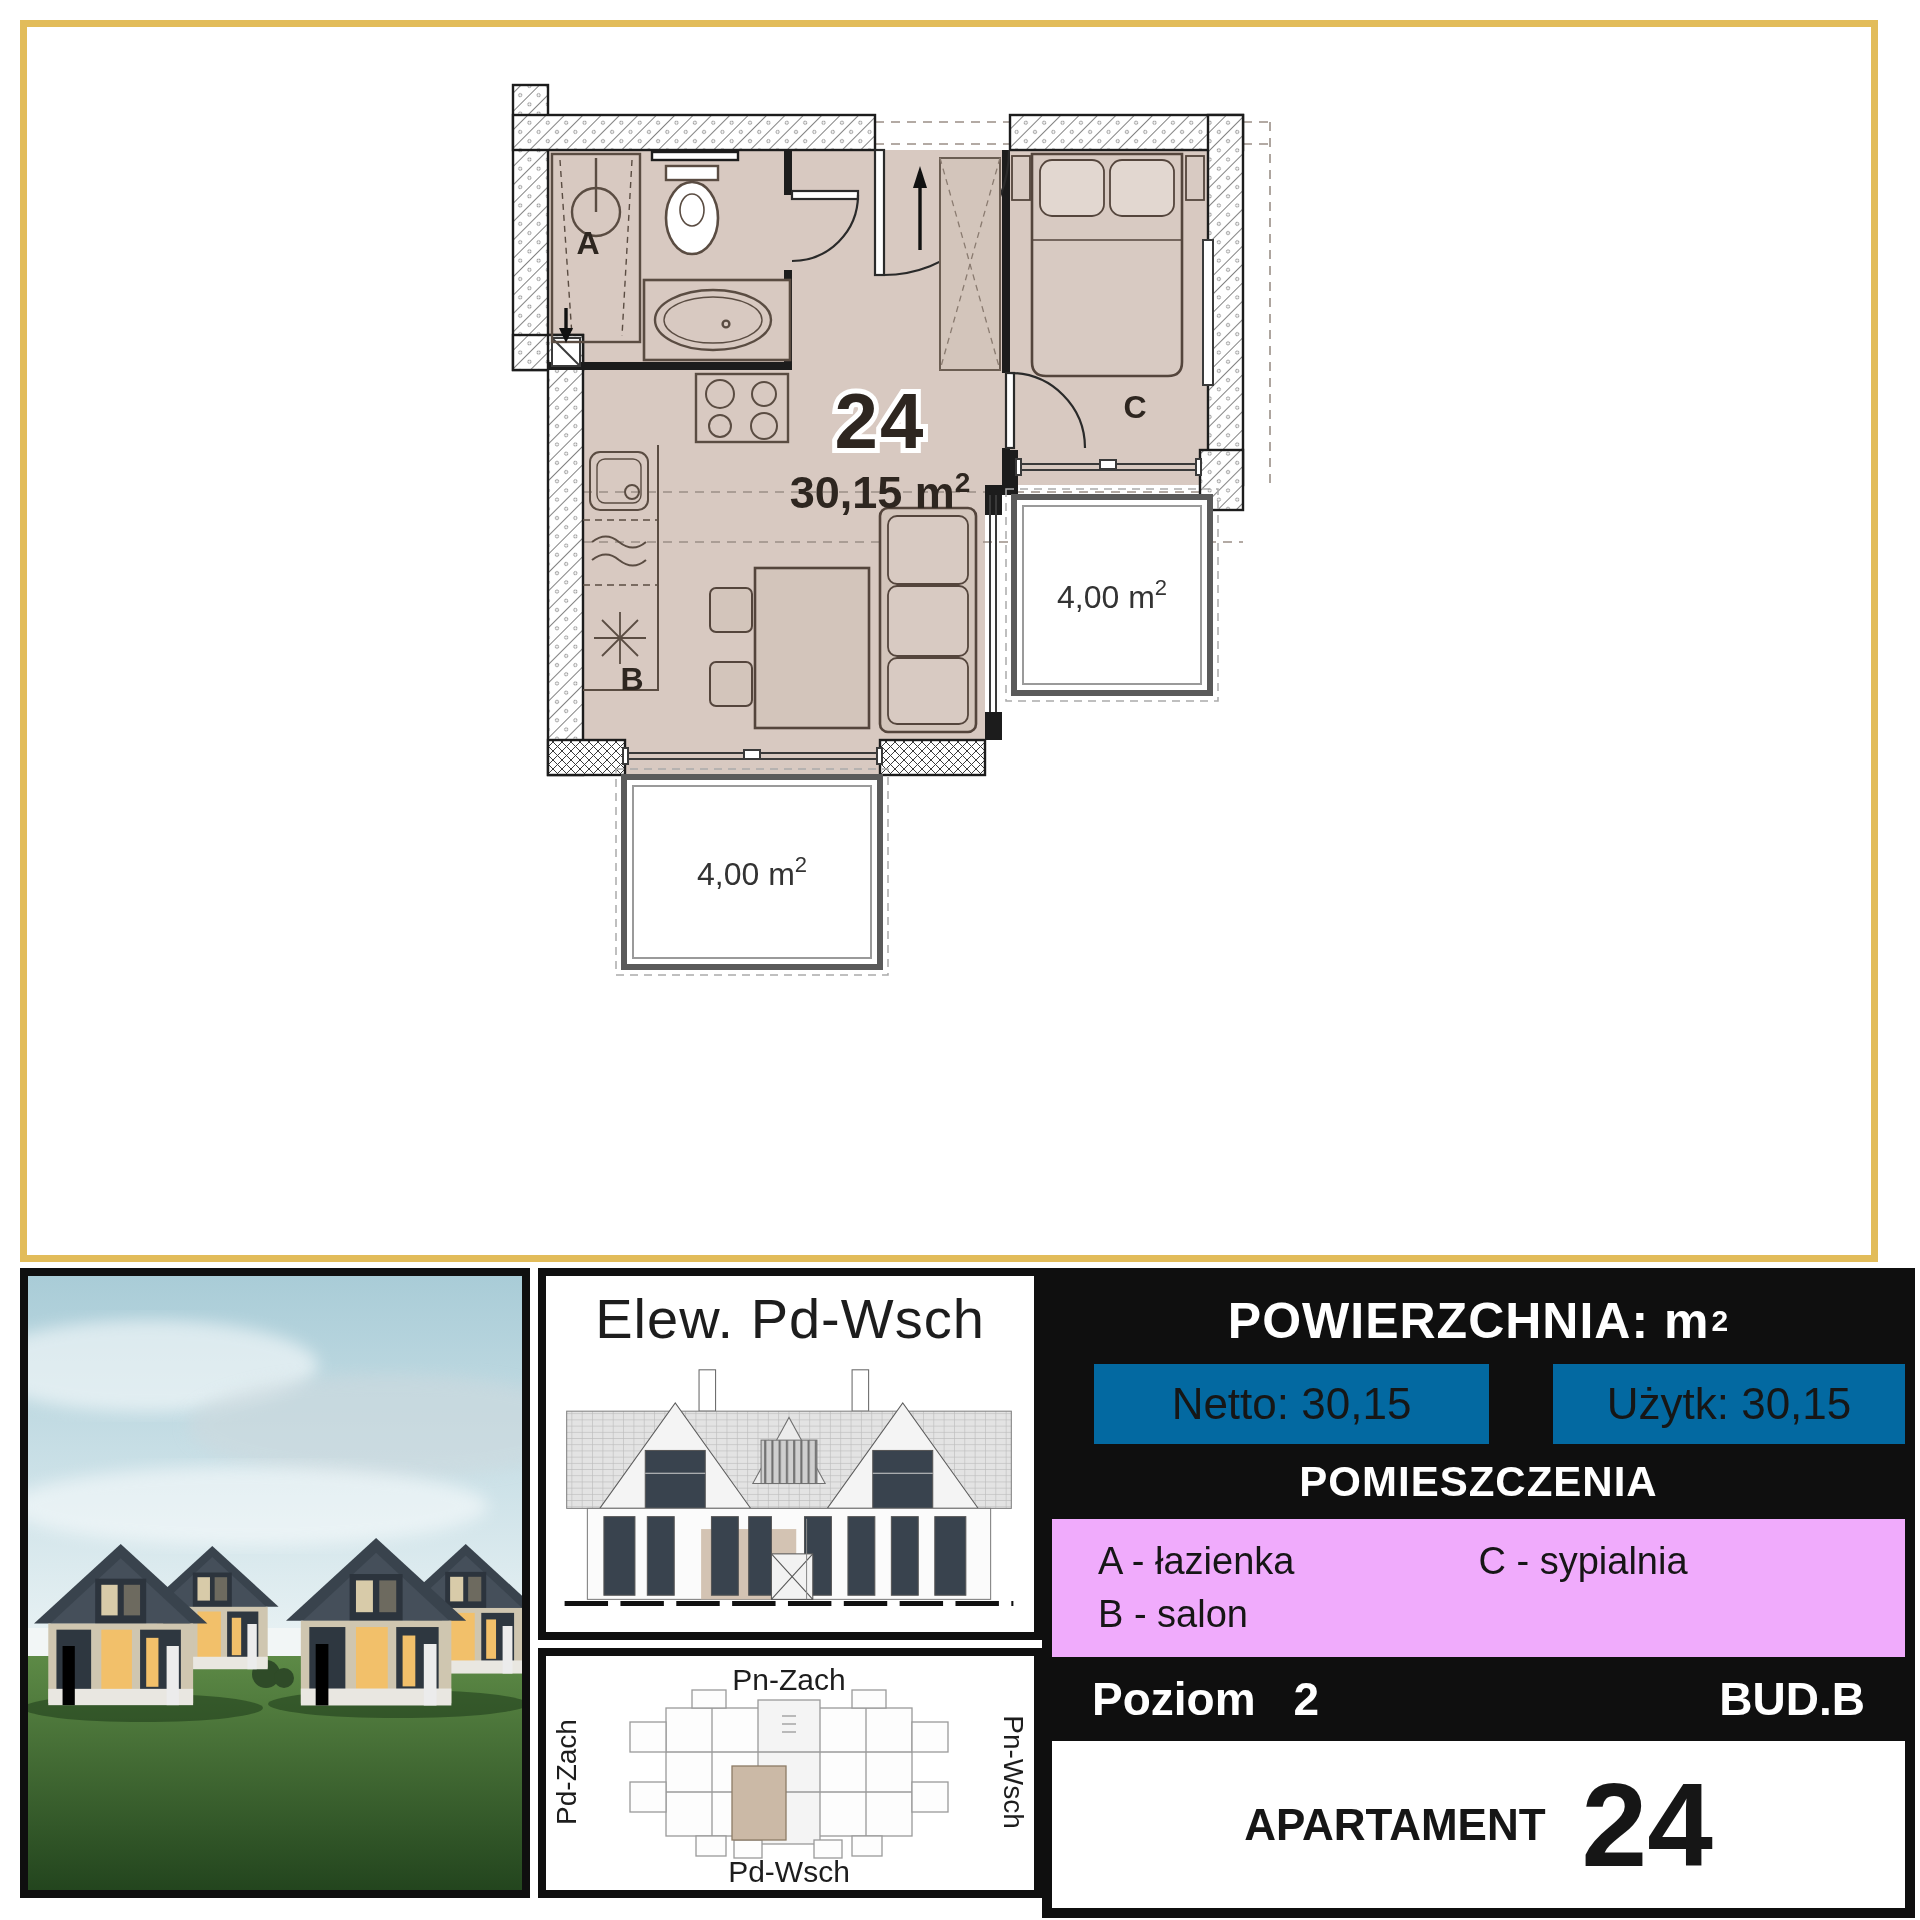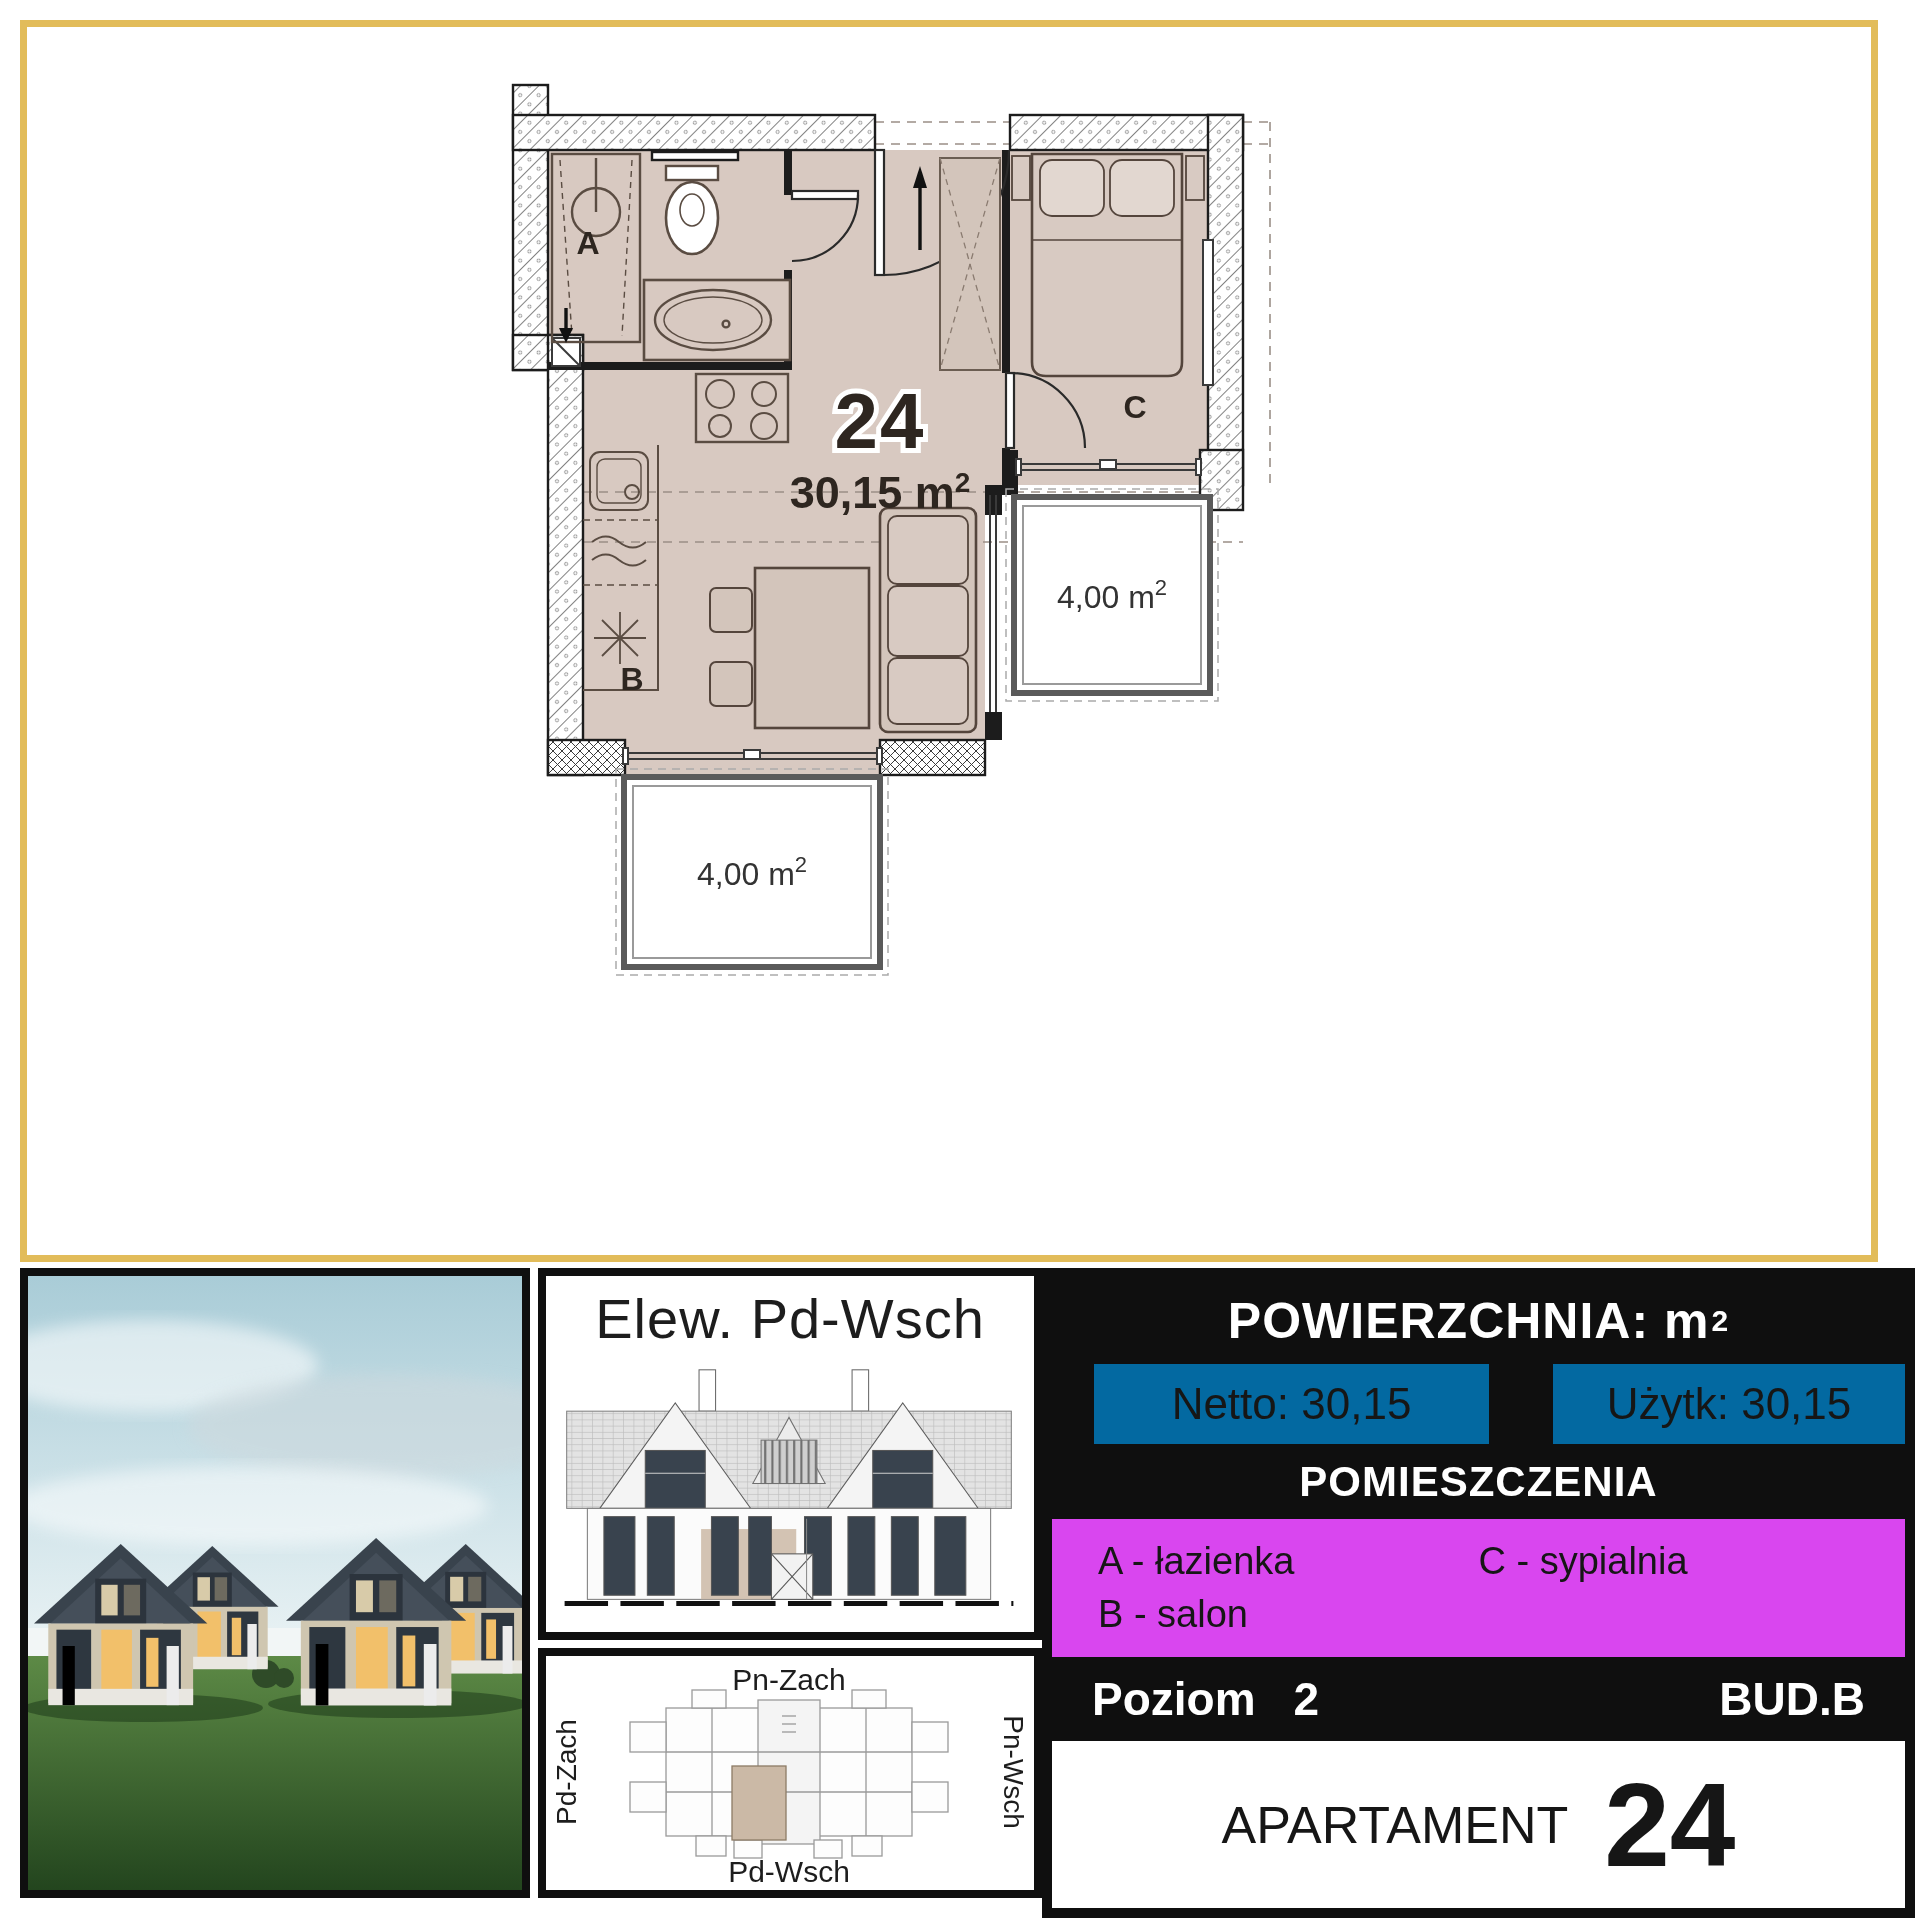--- a/index.html
+++ b/index.html
@@ -24,29 +24,29 @@
     color:#fff;font-size:50px;font-weight:700;letter-spacing:1px;}
   .ip-header sup{font-size:30px;margin-left:2px;}
   .ip-values{height:80px;display:flex;}
   .ip-cell{background:#0369a1;display:flex;align-items:center;justify-content:center;
     font-size:44px;color:#161616;margin-left:42px;}
   .ip-cell.netto{width:395px;font-weight:400;}
   .ip-divider{width:22px;background:#0f0f0f;}
   .ip-cell.uzytk{flex:1;font-weight:400;}
   .ip-rooms-header{height:75px;display:flex;align-items:center;justify-content:center;
     color:#fff;font-size:42px;font-weight:700;letter-spacing:1px;}
-  .ip-legend{height:138px;background:#d946ef;display:grid;
+  .ip-legend{height:138px;background:#f0abfc;display:grid;
     grid-template-columns:1fr 1fr;align-content:center;row-gap:10px;
     padding:0 46px;font-size:38px;color:#161616;}
   .ip-level{height:84px;display:flex;align-items:center;justify-content:space-between;
     color:#fff;font-size:46px;font-weight:700;padding:0 40px;}
   .ip-level .lv{display:flex;gap:38px;}
   .ip-apartment{flex:1;background:#fff;display:flex;align-items:center;
     justify-content:center;gap:36px;}
-  .ip-apartment .apt-word{font-size:52px;font-weight:400;color:#161616;}
+  .ip-apartment .apt-word{font-size:44px;font-weight:700;color:#161616;}
   .ip-apartment .apt-num{font-size:118px;font-weight:700;color:#161616;line-height:1;}
   svg text{font-family:"Liberation Sans", sans-serif;}
 </style>
 </head>
 <body>
 
 <div class="abs gold-frame"></div>
 
 <div class="abs plan-wrap">
 <svg width="880" height="1000" viewBox="0 0 880 1000">

